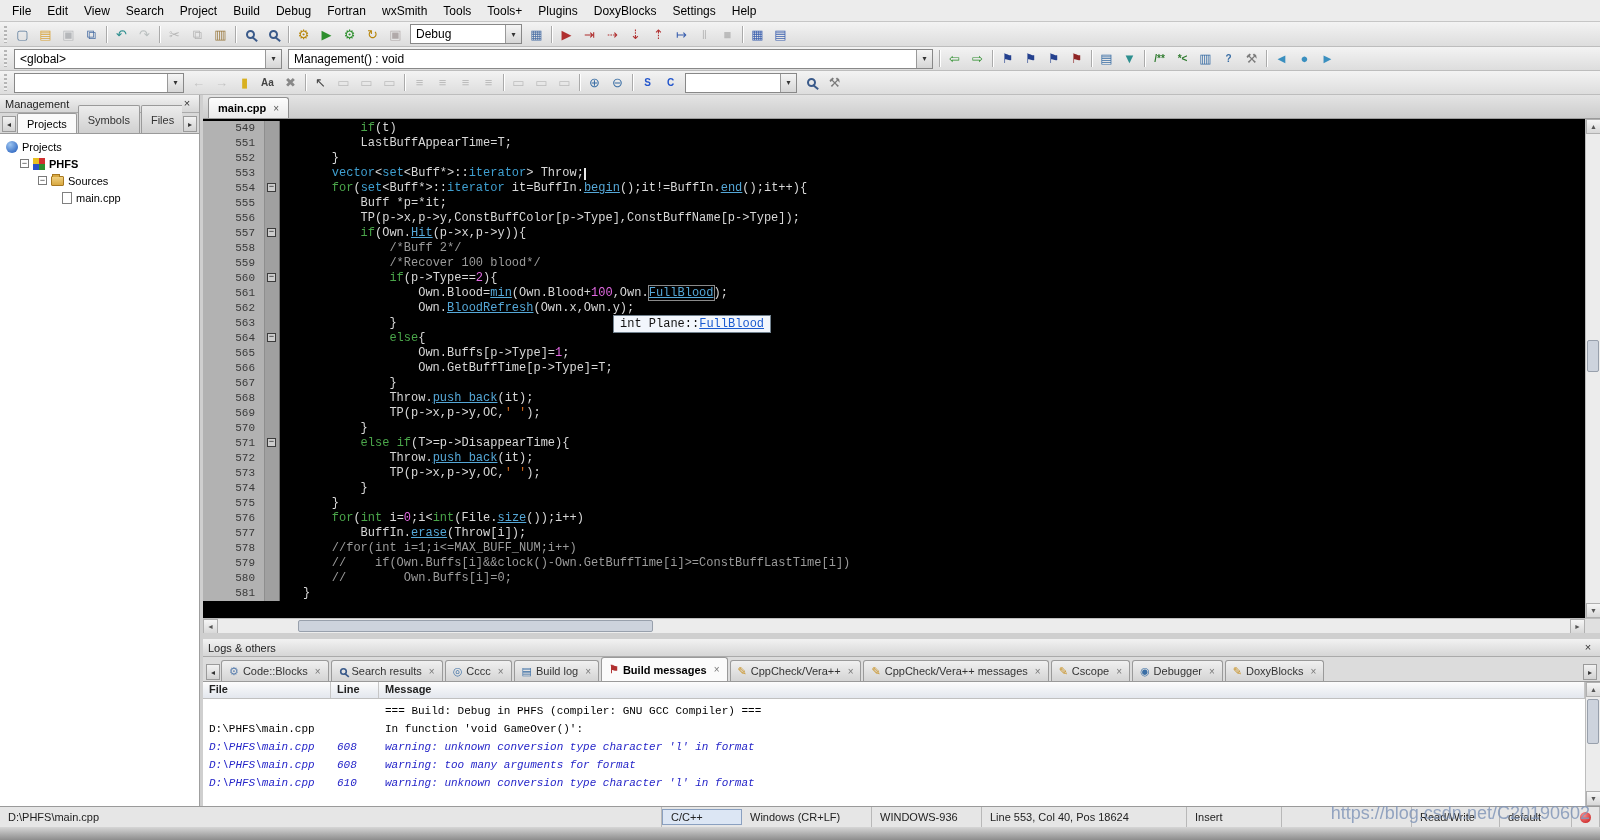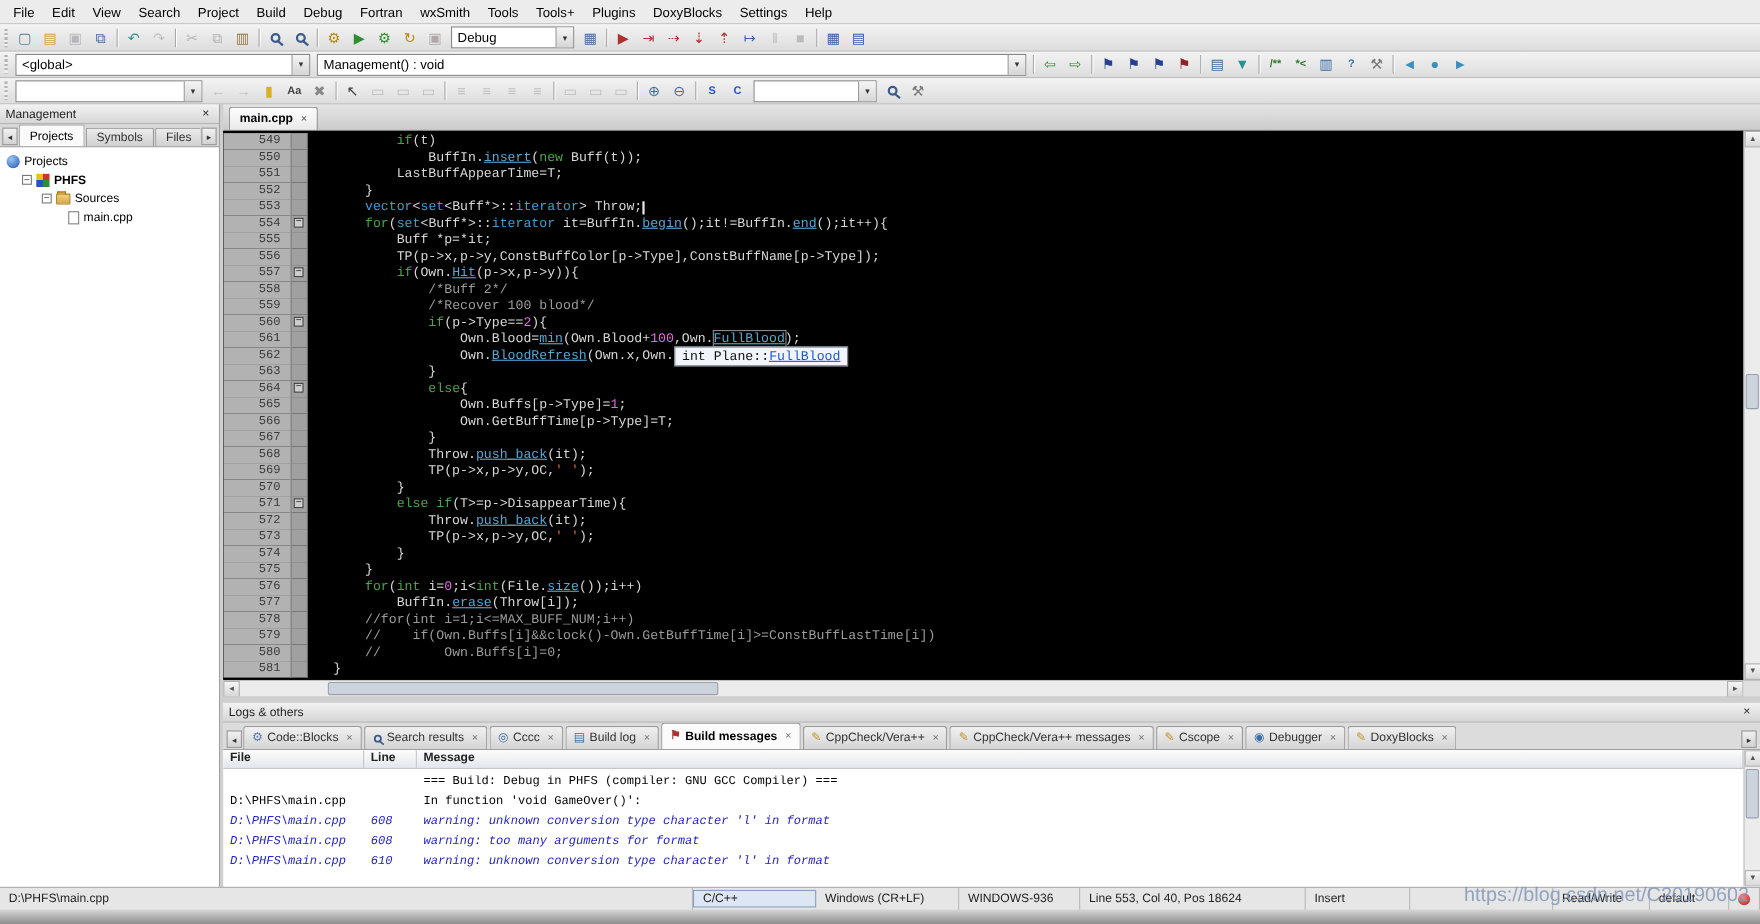--- a/index.html
+++ b/index.html
@@ -41,21 +41,21 @@
 
   
   .left{width:200px;display:flex;flex-direction:column;background:#e4e4e4;border-right:1px solid #9f9f9f;}
   .panel-caption{height:18px;display:flex;align-items:center;background:linear-gradient(#f2f2f2,#d6d6d6);
                  border-bottom:1px solid #aaa;font-size:11px;padding:0 5px;color:#222;}
   .cap-x{margin-left:auto;width:14px;text-align:center;color:#333;font-size:11px;line-height:13px;}
   .mtabs{height:21px;display:flex;align-items:flex-end;background:#d8d8d8;
          border-bottom:1px solid #9a9a9a;padding:0 1px;}
   .tabscroll{width:14px;height:16px;border:1px solid #9a9a9a;background:linear-gradient(#f2f2f2,#d2d2d2);
              font-size:8px;display:flex;align-items:center;justify-content:center;color:#333;margin:0 1px 1px 1px;}
-  .mtab{height:17px;padding:0 9px;font-size:11px;border:1px solid #9a9a9a;border-bottom:none;
+  .mtab{height:28px;padding:0 9px;font-size:11px;border:1px solid #9a9a9a;border-bottom:none;
         background:linear-gradient(#ececec,#d0d0d0);display:flex;align-items:center;
         border-radius:2px 2px 0 0;margin-right:1px;color:#333;}
   .mtab.active{background:#fafafa;height:20px;color:#000;}
   .tree{flex:1;background:#fff;padding-top:4px;font-size:11px;overflow:hidden;}
   .tnode{height:17px;display:flex;align-items:center;gap:4px;white-space:nowrap;}
   .tlabel{color:#000;}
   .tlabel.bold{font-weight:bold;}
   .expander{width:9px;height:9px;border:1px solid #7a7a7a;background:#fff;color:#333;
             font-size:9px;line-height:7px;text-align:center;flex:0 0 auto;}
   .ic-workspace{width:12px;height:12px;border-radius:50%;flex:0 0 auto;
@@ -466,25 +466,20 @@
           </div>
         </div>
         <div class="codewrap">
           <div class="code">
               <div class="cline">
                 <span class="lnum">549</span>
                 <span class="lfold"></span>
                 <span class="ltext"><span class="tk-pl">        </span><span class="tk-kw">if</span><span class="tk-pl">(t)</span></span>
               </div>
               <div class="cline">
-                <span class="lnum">550</span>
-                <span class="lfold"></span>
-                <span class="ltext"><span class="tk-pl">            BuffIn.</span><span class="tk-mb">insert</span><span class="tk-pl">(</span><span class="tk-kw">new</span><span class="tk-pl"> Buff(t));</span></span>
-              </div>
-              <div class="cline">
                 <span class="lnum">551</span>
                 <span class="lfold"></span>
                 <span class="ltext"><span class="tk-pl">        LastBuffAppearTime=T;</span></span>
               </div>
               <div class="cline">
                 <span class="lnum">552</span>
                 <span class="lfold"></span>
                 <span class="ltext"><span class="tk-pl">    }</span></span>
               </div>
               <div class="cline">
@@ -768,21 +763,21 @@
             <div class="sb-btn">▼</div>
           </div>
         </div>
       </div>
 
     </div>
   </div>
 
   <div class="statusbar">
       <div class="seg sflex">D:\PHFS\main.cpp</div>
-      <div class="seg boxed" style="width: 112px;">C/C++</div>
+      <div class="seg boxed" style="width: 80px;">C/C++</div>
       <div class="seg" style="width: 130px;">Windows (CR+LF)</div>
       <div class="seg" style="width: 110px;">WINDOWS-936</div>
       <div class="seg" style="width: 205px;">Line 553, Col 40, Pos 18624</div>
       <div class="seg" style="width: 95px;">Insert</div>
       <div class="seg" style="width: 130px;"></div>
       <div class="seg" style="width: 88px;">Read/Write</div>
       <div class="seg" style="width: 72px;">default</div>
       <div class="seg" style="width: 28px;">
         <span class="reddot"></span>
       </div>

